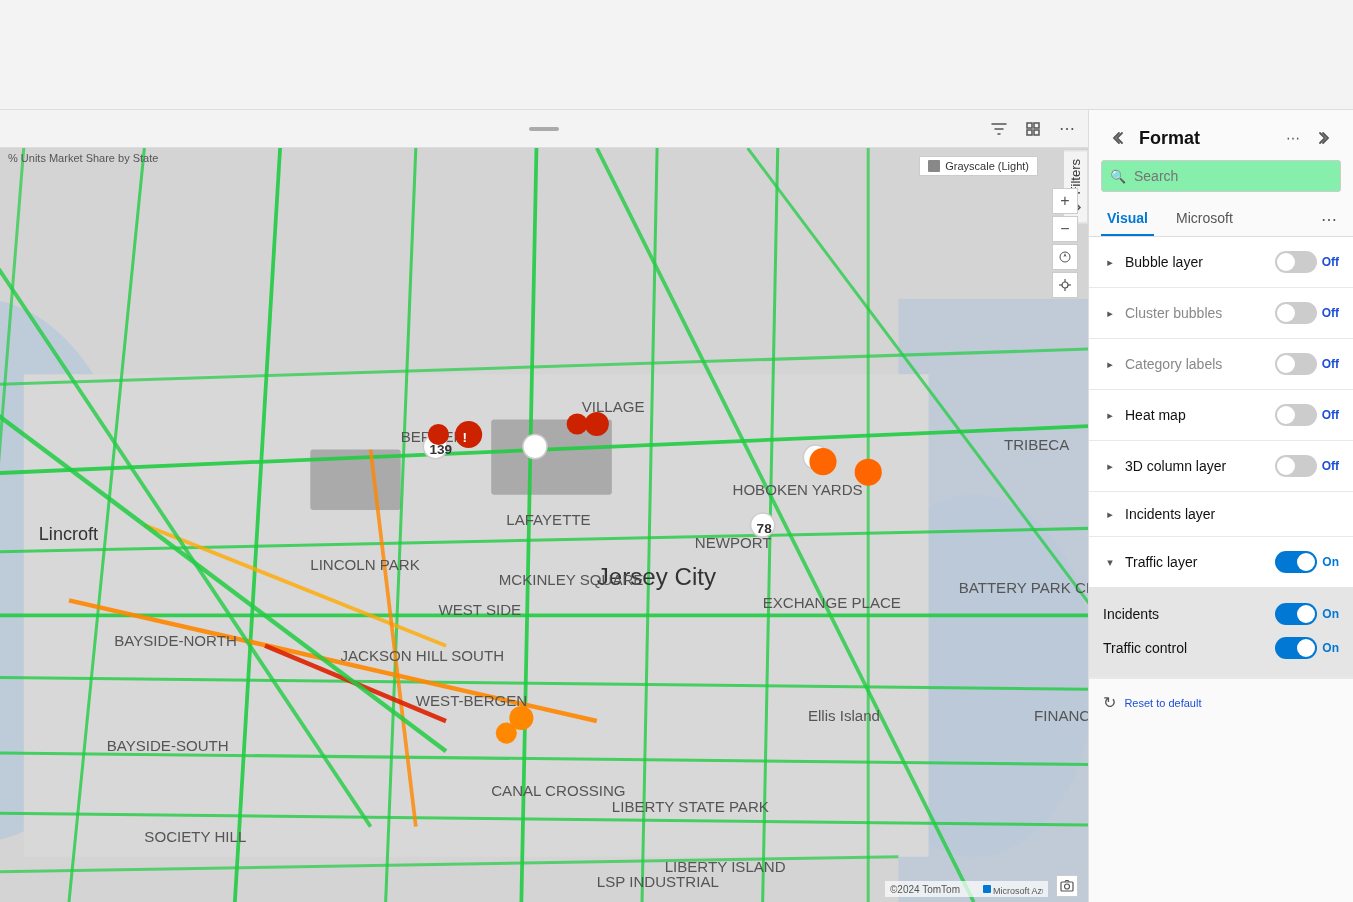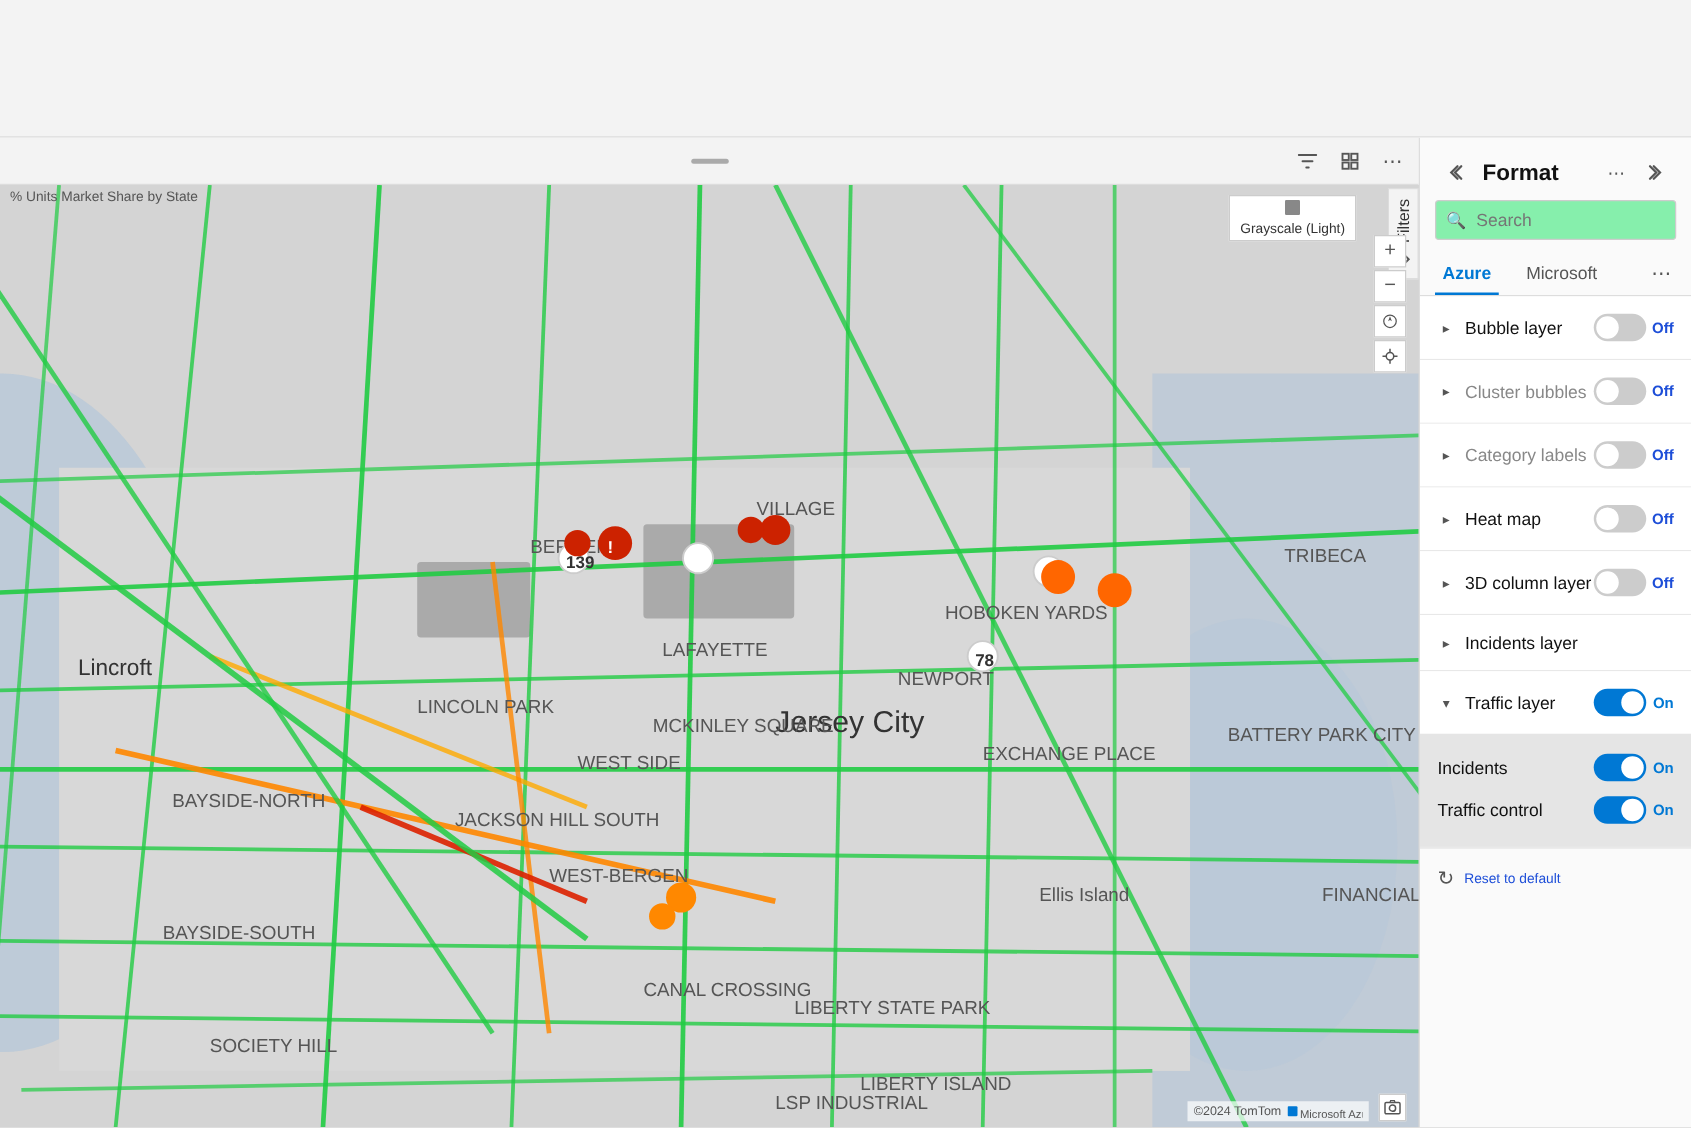--- a/index.html
+++ b/index.html
@@ -122,21 +122,20 @@
       right: 50px;
       background: white;
       border: 1px solid #ccc;
       padding: 3px 8px;
       font-size: 11px;
       color: #333;
       display: flex;
       align-items: center;
       gap: 5px;
       z-index: 20;
-      flex-direction: column;
     }
 
     .map-zoom-controls {
       position: absolute;
       right: 10px;
       top: 40px;
       display: flex;
       flex-direction: column;
       gap: 2px;
       z-index: 20;
@@ -158,42 +157,42 @@
     .map-copyright {
       position: absolute;
       bottom: 5px;
       right: 40px;
       font-size: 10px;
       color: #555;
       background: rgba(255,255,255,0.7);
       padding: 2px 5px;
       display: flex;
       align-items: center;
-      gap: 5px;
+      gap: 23px;
       z-index: 20;
     }
 
     .map-camera-icon {
       position: absolute;
       bottom: 5px;
       right: 10px;
       width: 22px;
       height: 22px;
       background: white;
       border: 1px solid #ccc;
       display: flex;
       align-items: center;
       justify-content: center;
       font-size: 13px;
       z-index: 20;
     }
 
     
     .right-panel {
-      width: 218px;
+      width: 265px;
       background: #fafafa;
       border-left: 1px solid #ddd;
       display: flex;
       flex-direction: column;
       flex-shrink: 0;
       overflow-y: auto;
     }
 
     
     .panel-nav {
@@ -628,21 +627,21 @@
         </div>
       </div>
     </div>
 
     <div class="panel-search">
       <span class="panel-search-icon">🔍</span>
       <input type="text" placeholder="Search" style="">
     </div>
 
     <div class="panel-tabs">
-      <div class="panel-tab active">Azure</div>
+      <div class="panel-tab active">Visual</div>
       <div class="panel-tab">Microsoft</div>
       <div class="panel-tab-more">⋯</div>
     </div>
 
     <div class="format-sections">
 
       <div class="format-section">
         <div class="format-section-header">
           <span class="format-section-chevron">▸</span>
           <span class="format-section-title">Bubble layer</span>

